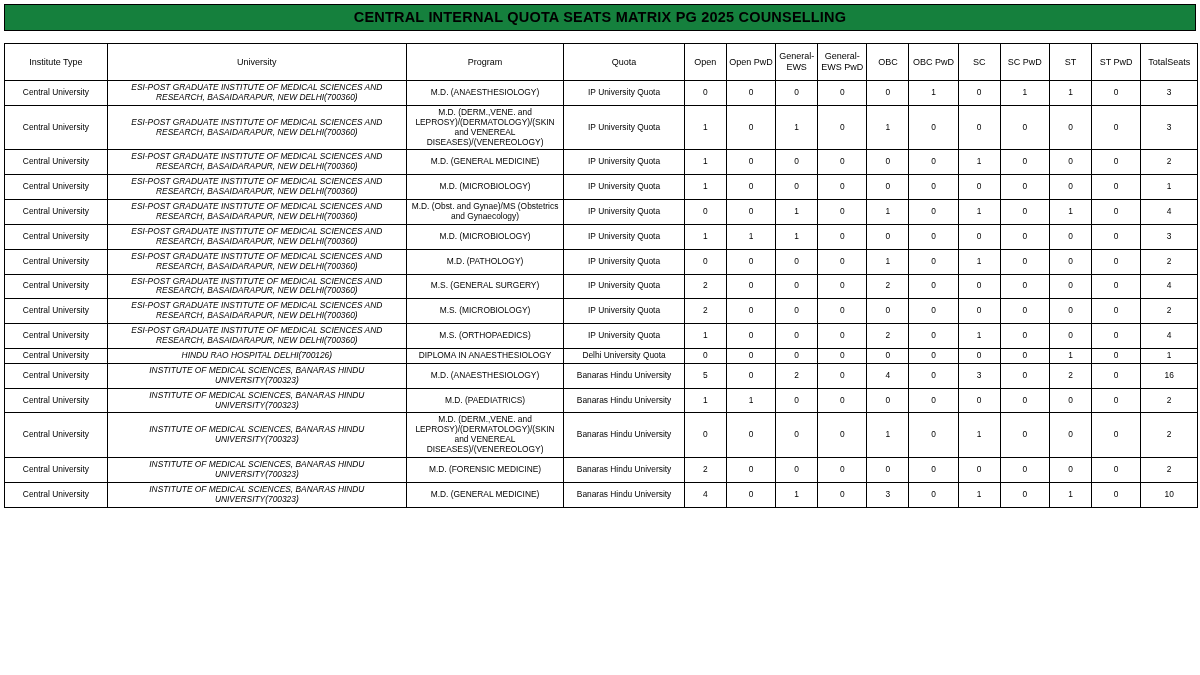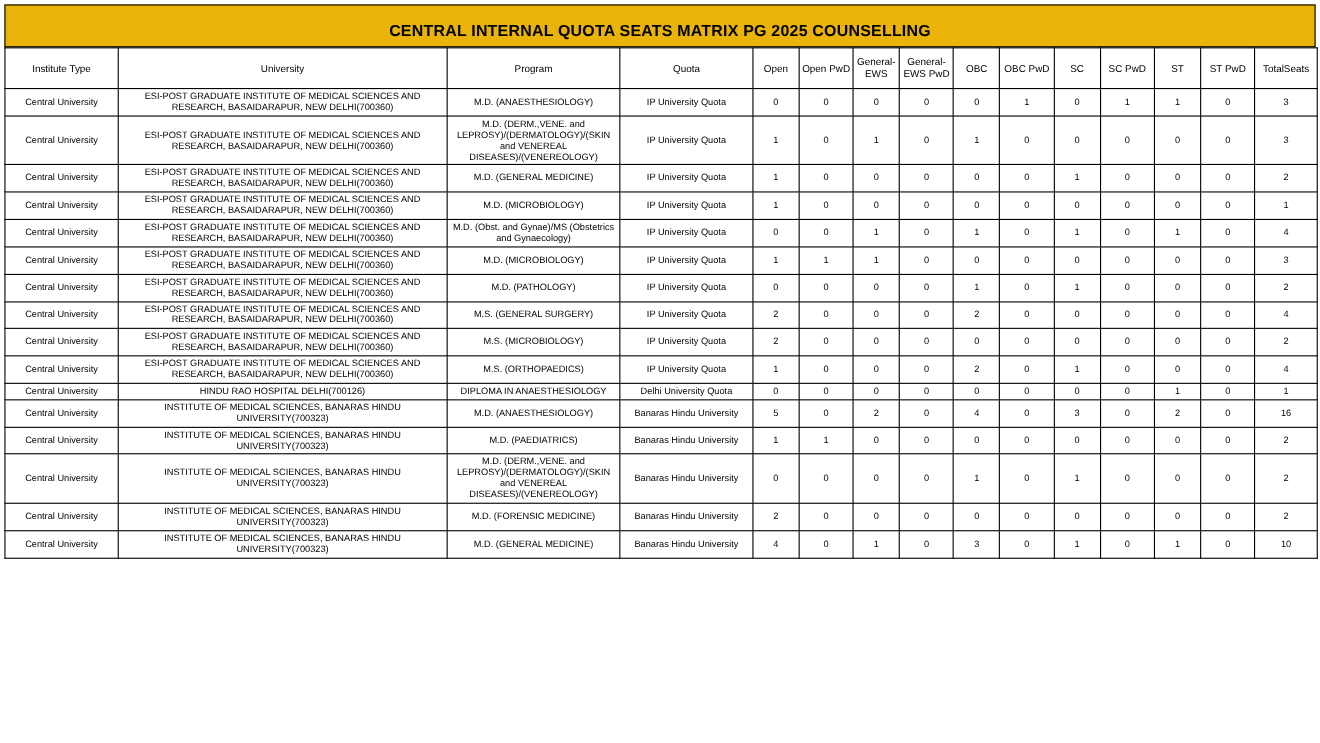--- a/index.html
+++ b/index.html
@@ -14,34 +14,34 @@
     font-family: "Liberation Sans", sans-serif;
     color: #000000;
   }
   .sheet {
     width: 1200px;
     height: 675px;
     box-sizing: border-box;
     padding: 4px 2px 0 2px;
   }
   .title-bar {
-    background: #eab308;
+    background: #15803d;
     border: 1px solid #000000;
     text-align: center;
     font-weight: bold;
     font-size: 14.5px;
     letter-spacing: 0.2px;
-    padding: 16px 0 5px 0;
+    padding: 4px 0 5px 0;
     margin: 0 2px 0 2px;
   }
   table.matrix {
     border-collapse: collapse;
     table-layout: fixed;
     width: 1194px;
-    margin: 0 2px;
+    margin: 12px 2px;
     border-radius: 17px;
   }
   table.matrix th, table.matrix td {
     border: 1px solid #000000;
     font-size: 8.4px;
     line-height: 1.18;
     text-align: center;
     vertical-align: middle;
     padding: 2px 1px;
     overflow: hidden;
@@ -55,21 +55,21 @@
   }
   
   col.c-type      { width: 98px; }
   col.c-inst      { width: 285px; }
   col.c-prog      { width: 150px; }
   col.c-quota     { width: 115px; }
   col.c-num       { width: 40px; }
   col.c-numwide   { width: 47px; }
   col.c-total     { width: 54px; }
 
-  td.inst { font-size: 8.2px; }
+  td.inst { font-size: 8.2px; font-style: italic; }
   td.prog { font-size: 8.4px; }
   td.quota { font-size: 8.4px; }
   td.num  { font-size: 8.6px; }
 </style>
 </head>
 <body>
 
 <div class="sheet">
 
   <div class="title-bar">CENTRAL INTERNAL QUOTA SEATS MATRIX PG 2025 COUNSELLING</div>

